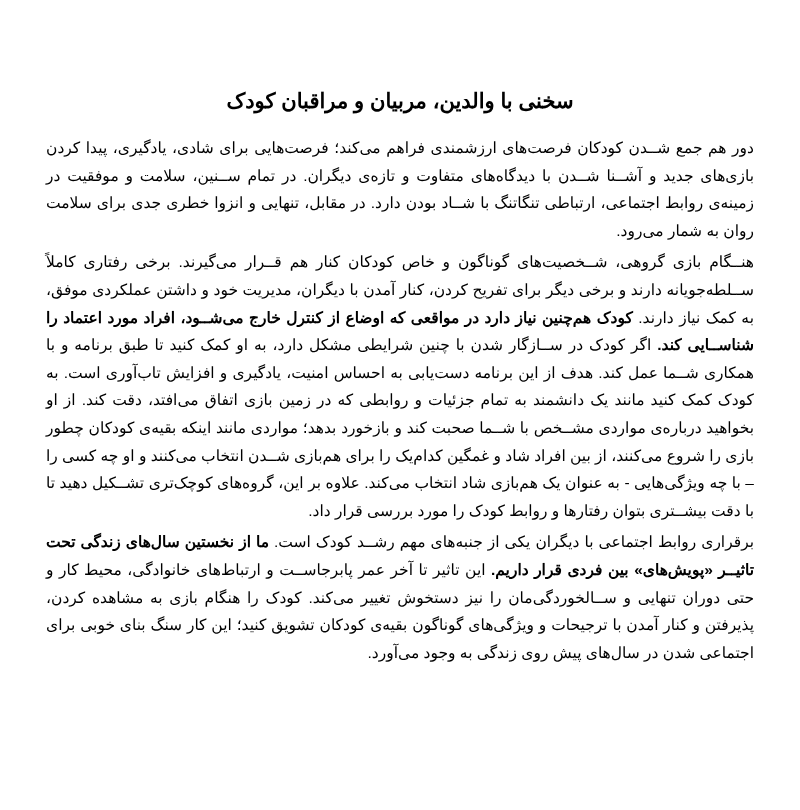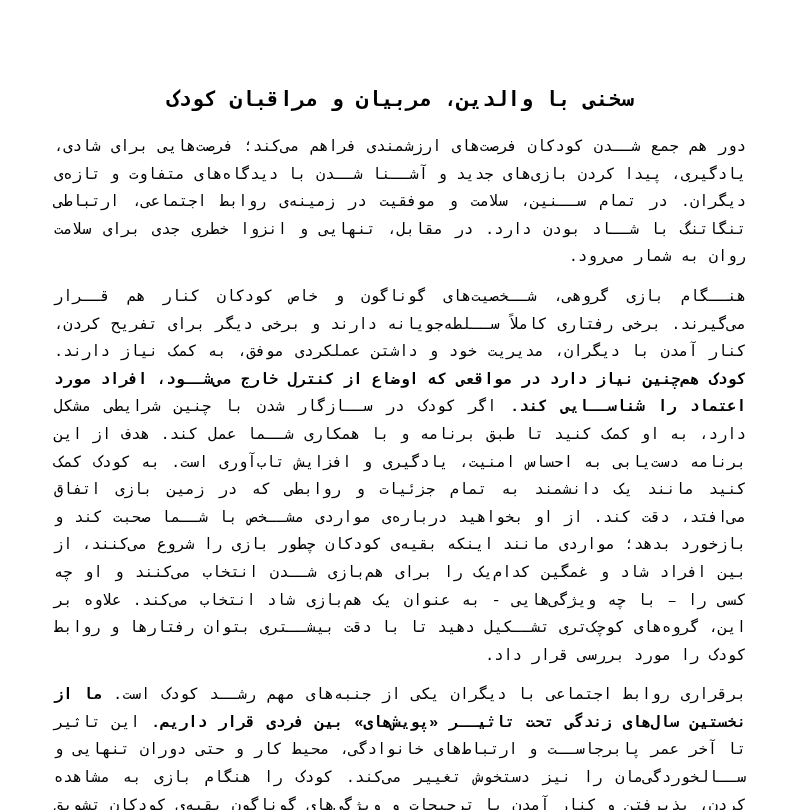--- a/index.html
+++ b/index.html
@@ -8,40 +8,40 @@
     background: #ffffff;
   }
   .page {
     position: relative;
     width: 800px;
     height: 810px;
     box-sizing: border-box;
     background: #ffffff;
     padding: 86px 42px 16px 42px;
     direction: rtl;
-    font-family: Liberation Mono, monospace;
+    font-family: Liberation Sans, sans-serif;
     color: #000000;
     overflow: hidden;
   }
   .title {
     font-size: 21px;
     line-height: 30px;
     font-weight: bold;
     text-align: center;
     margin: 0 0 18px 0;
     letter-spacing: 0;
   }
   .article {
     font-size: 15.5px;
     line-height: 27.6px;
     text-align: justify;
     text-justify: inter-word;
   }
   .article p {
-    margin: 12px;
+    margin: 4px;
     padding: 0;
   }
   .article .bold {
     font-weight: bold;
   }
 </style>
 </head>
 <body>
 
 <div class="page">

